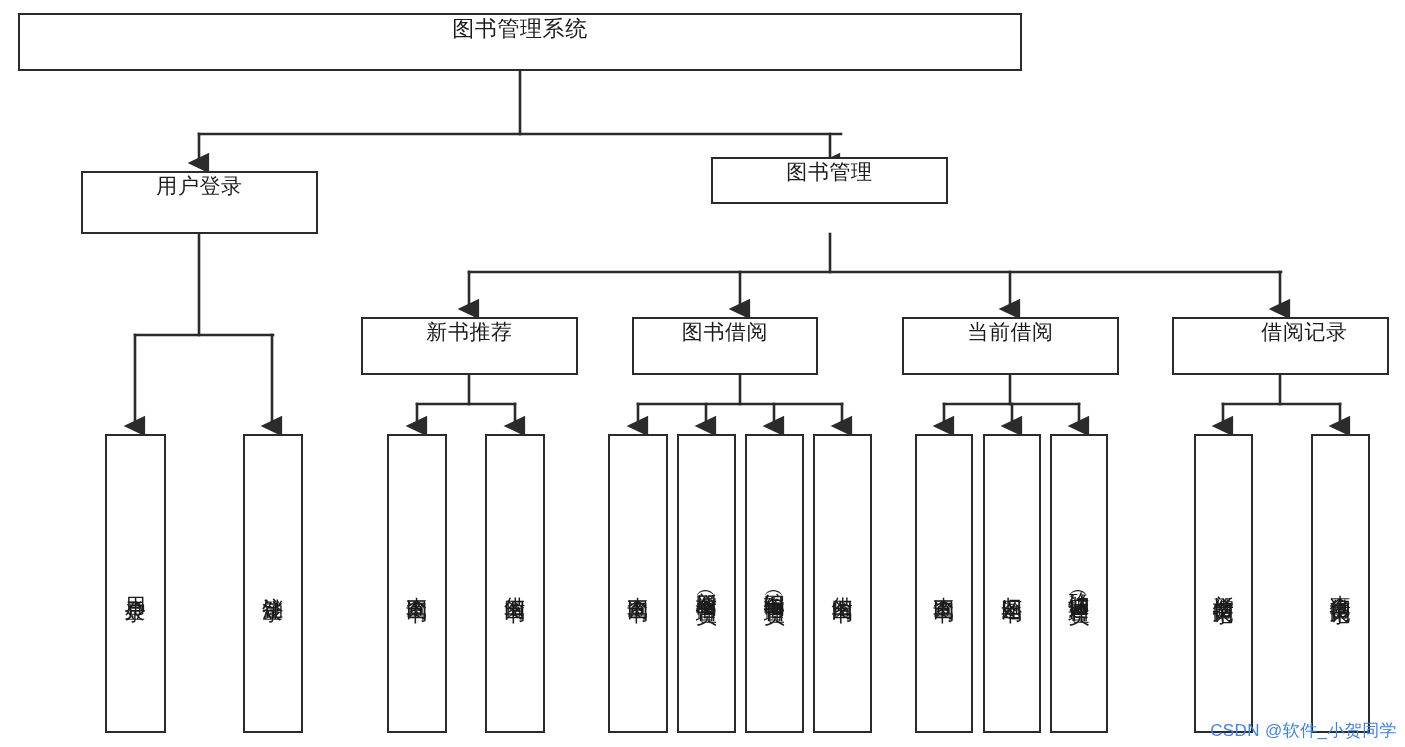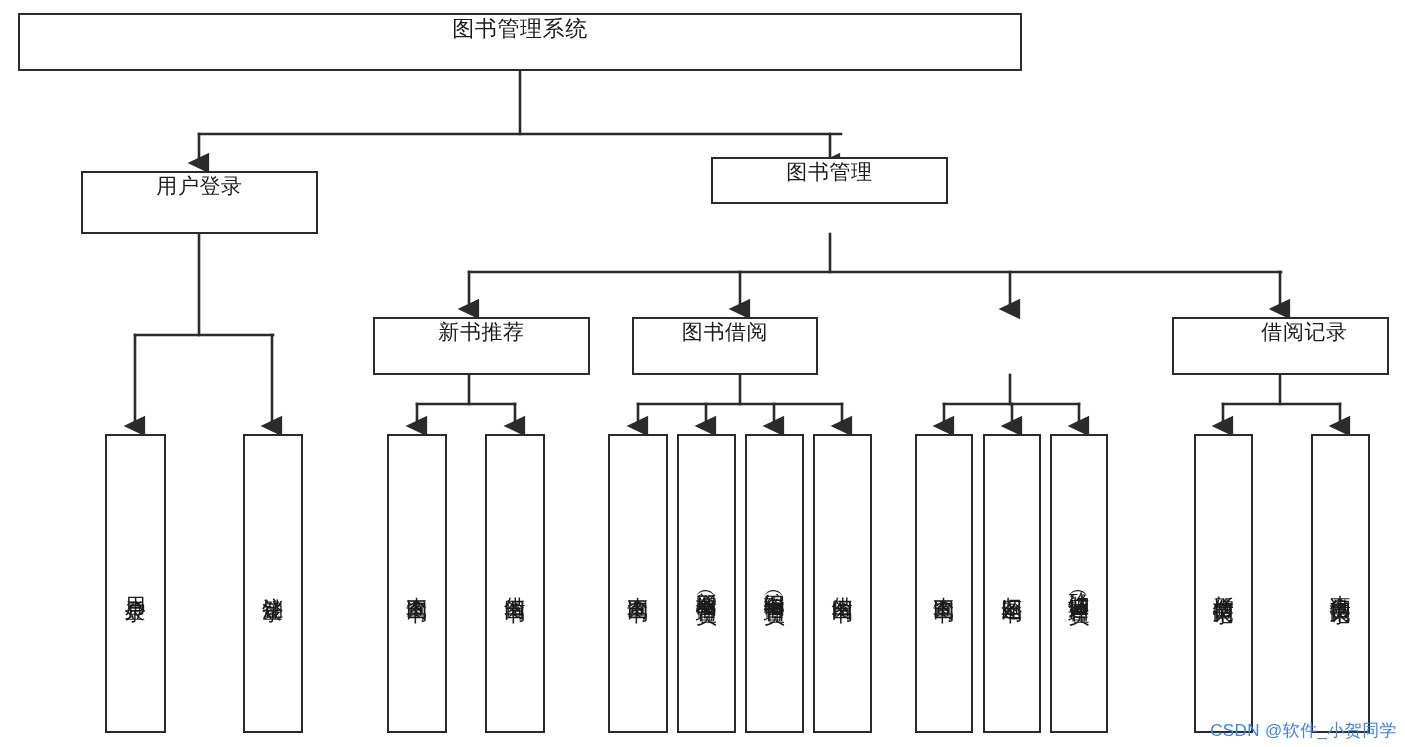--- a/index.html
+++ b/index.html
@@ -137,26 +137,29 @@
     <span class="node-label">图书管理系统</span>
   </div>
 
   <div class="node horiz" style="left: 81px; top: 171px; width: 237px; height: 63px;">
     <span class="node-label">用户登录</span>
   </div>
   <div class="node horiz" style="left: 711px; top: 157px; width: 237px; height: 47px;">
     <span class="node-label">图书管理</span>
   </div>
 
-  <div class="node horiz" style="left: 361px; top: 317px; width: 217px; height: 58px; margin-left: 12px;">
+  <div class="node horiz" style="left: 361px; top: 317px; width: 217px; height: 58px;">
     <span class="node-label">新书推荐</span>
   </div>
   <div class="node horiz" style="left: 632px; top: 317px; width: 186px; height: 58px;">
     <span class="node-label">图书借阅</span>
   </div>
+  <div class="node horiz" style="left: 902px; top: 317px; width: 217px; height: 58px;">
+    <span class="node-label">当前借阅</span>
+  </div>
   <div class="node horiz" style="left: 1172px; top: 317px; width: 217px; height: 58px; padding-left: 48px;">
     <span class="node-label">借阅记录</span>
   </div>
 
   <div class="node vert" style="left: 105px; top: 434px; width: 61px; height: 299px;">
     <span class="node-label">用户登录</span>
   </div>
   <div class="node vert" style="left: 243px; top: 434px; width: 60px; height: 299px;">
     <span class="node-label">注销登录</span>
   </div>

